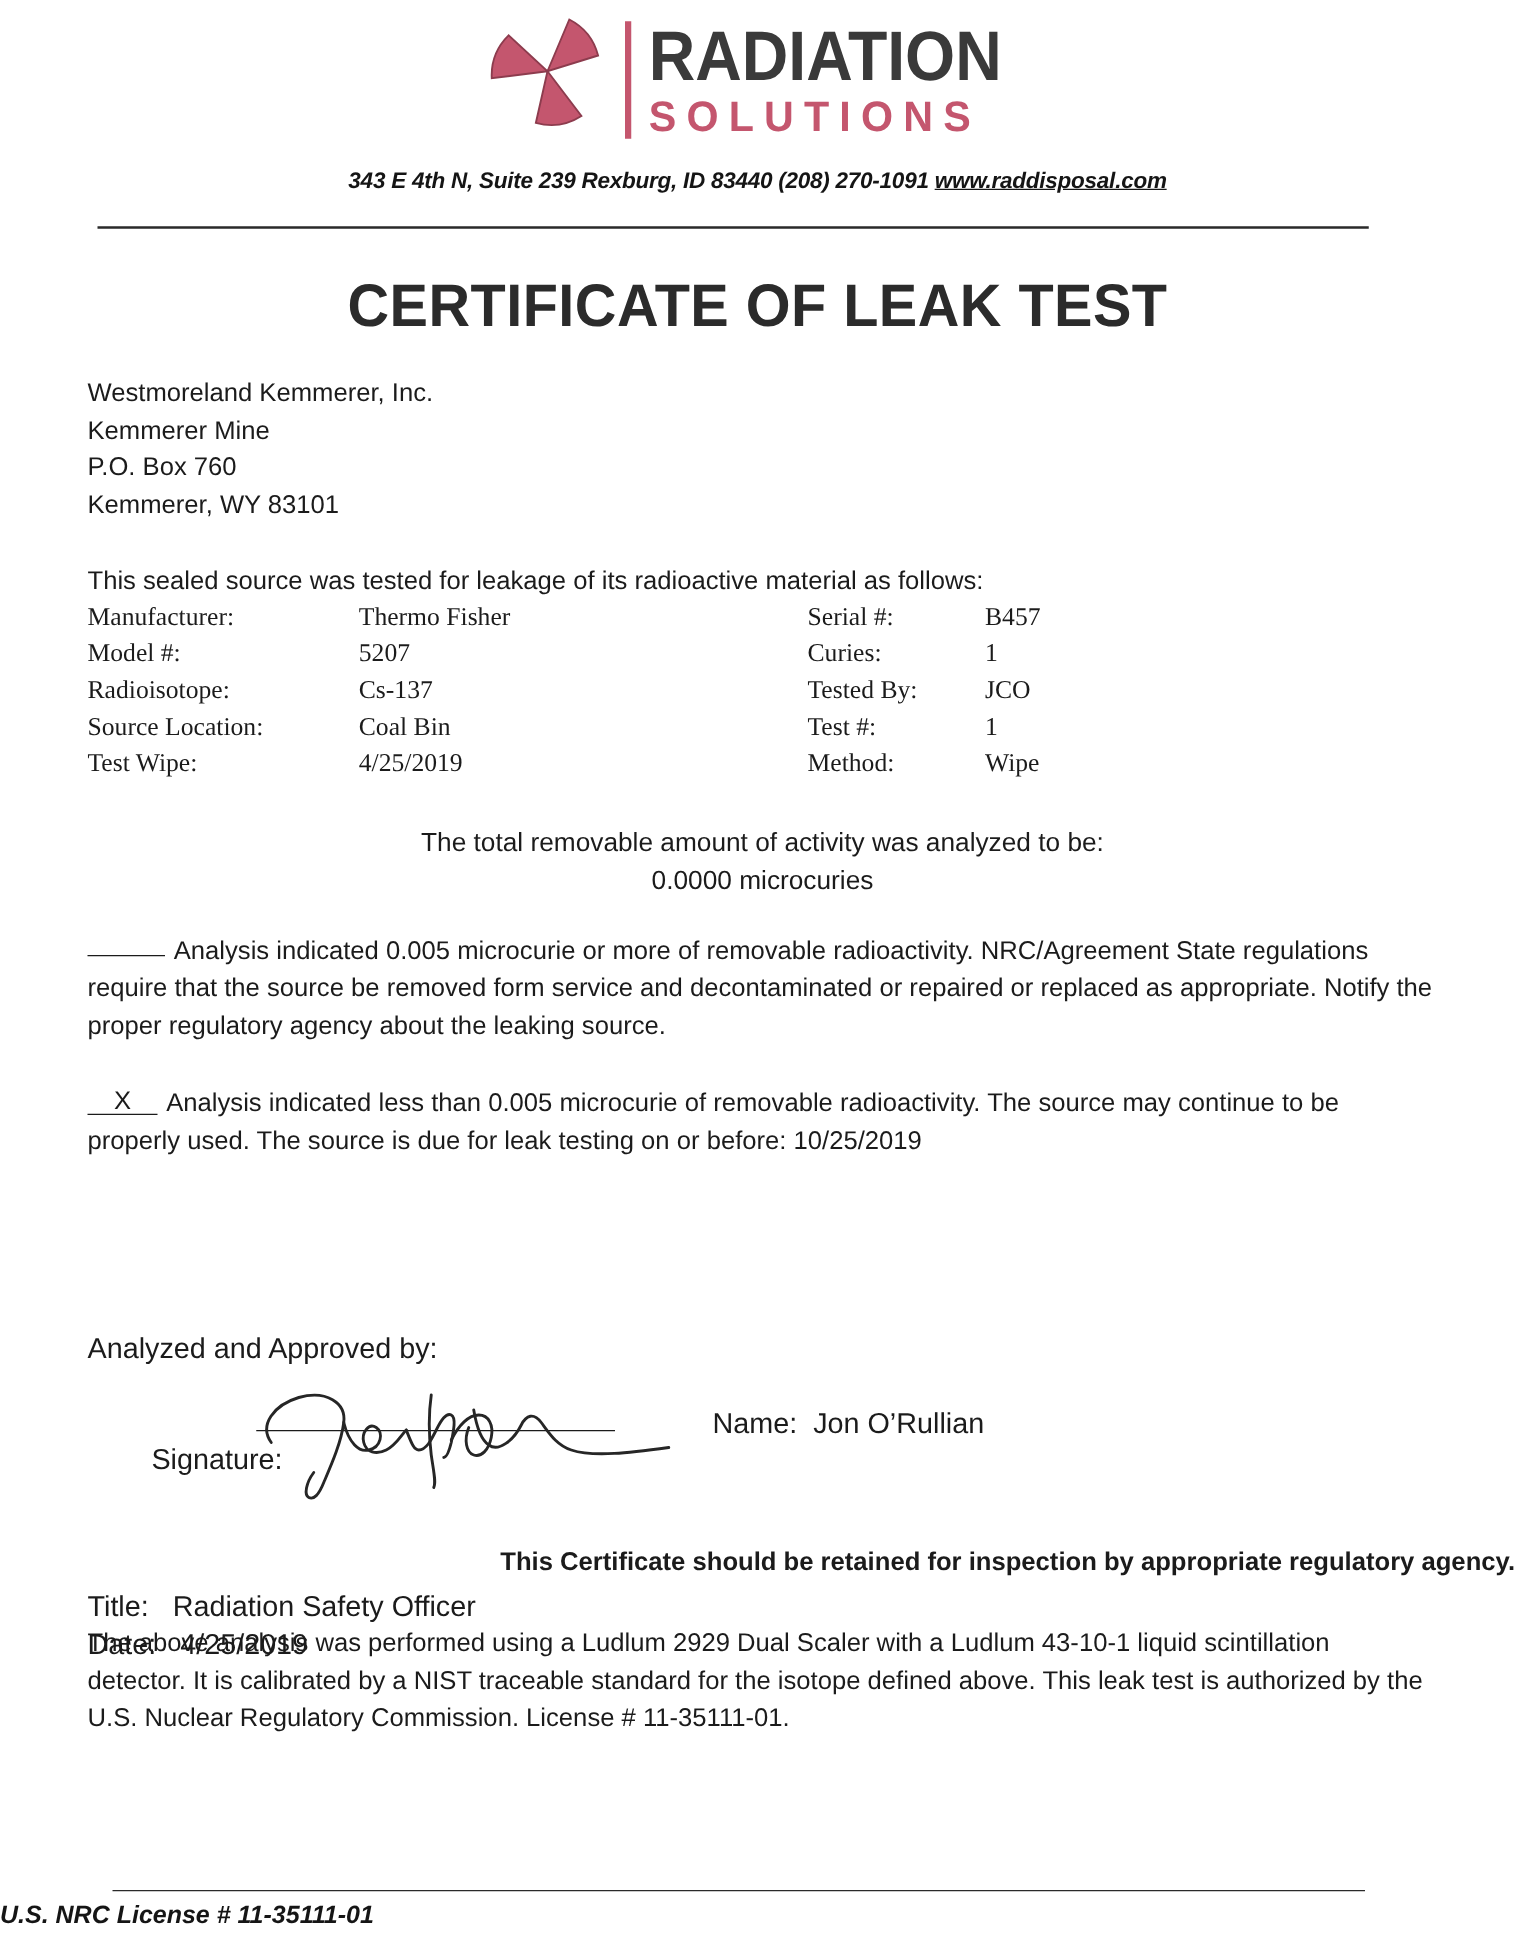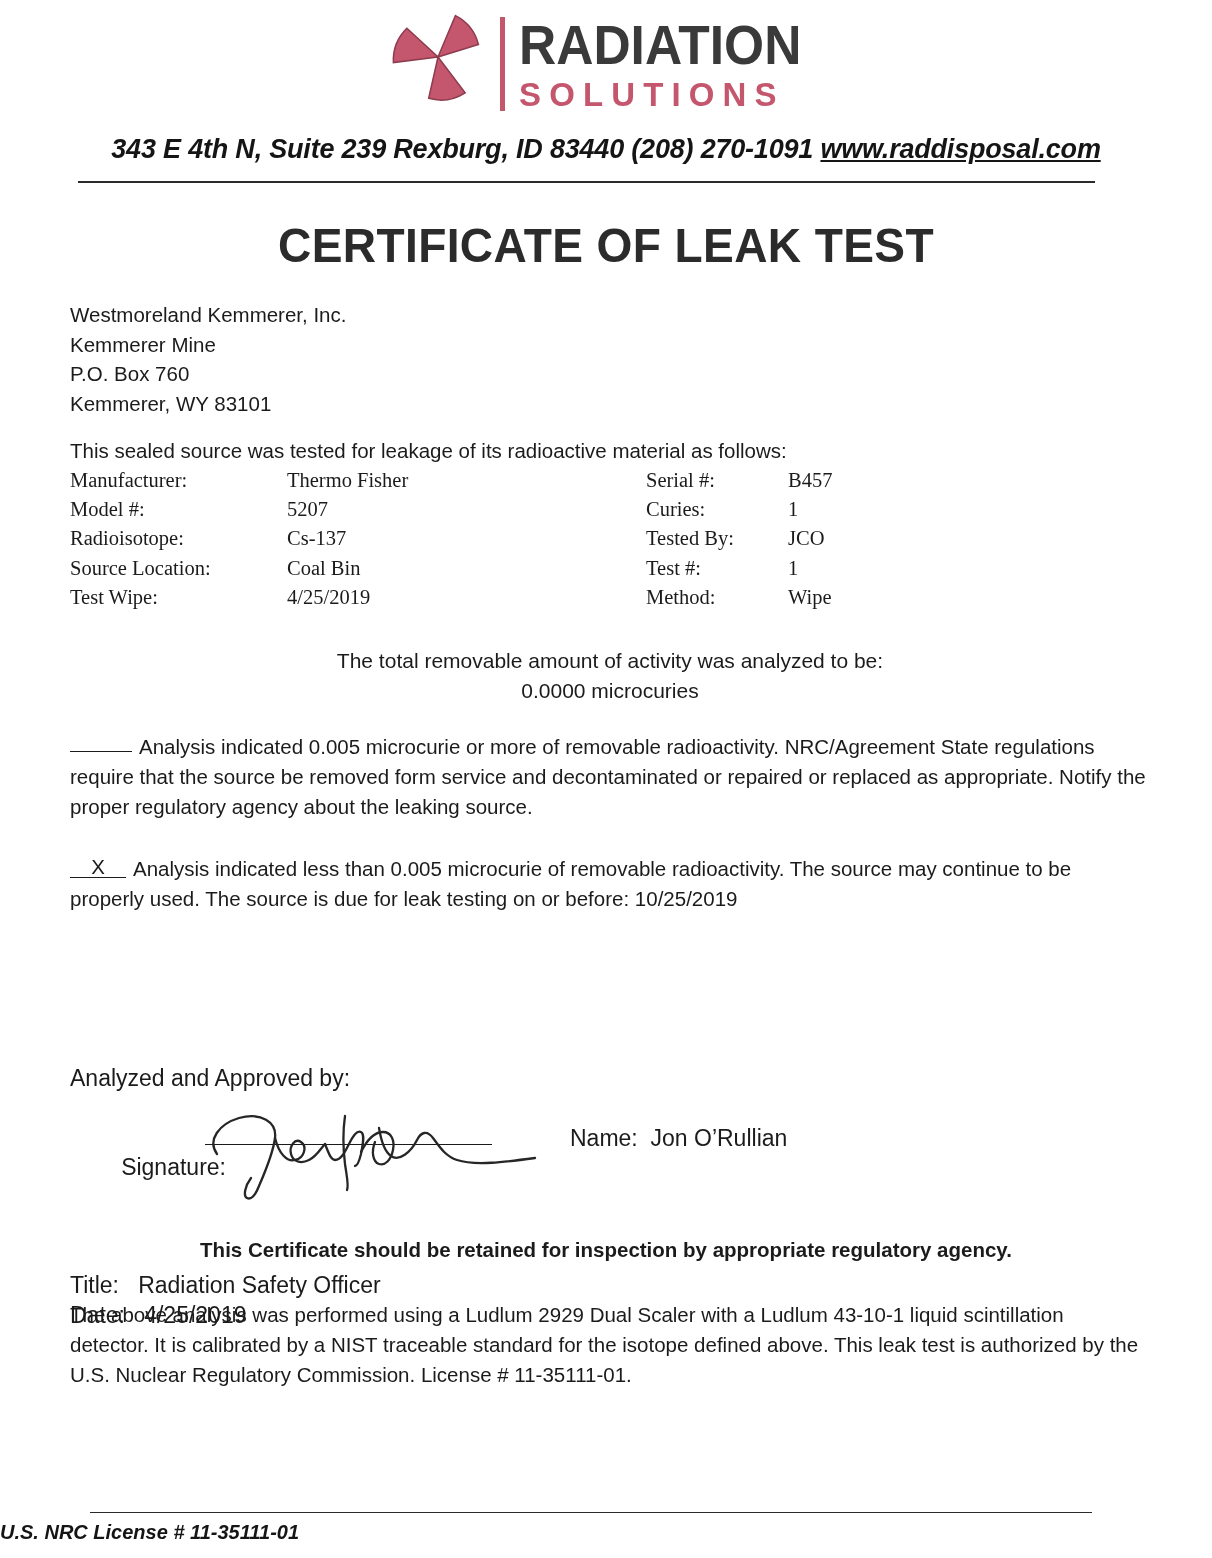--- a/index.html
+++ b/index.html
@@ -74,21 +74,21 @@
   }
 
   .address-line {
     position: absolute;
     top: 134px;
     left: 0;
     width: 1212px;
     text-align: center;
     font-style: italic;
     font-weight: 600;
-    font-size: 27px;
+    font-size: 18px;
     letter-spacing: -0.2px;
     color: #151515;
   }
   .address-line .url {
     text-decoration: underline;
   }
 
   .header-rule {
     position: absolute;
     left: 78px;
@@ -119,21 +119,21 @@
     left: 70px;
     top: 300px;
     width: 1080px;
     font-size: 20.5px;
     line-height: 29.5px;
     color: #1b1b1b;
   }
 
   .addressee div { white-space: pre; }
 
-  .intro { margin-top: 18px; }
+  .intro { margin-top: 32px; }
 
   .details {
     position: relative;
     height: 152px;
     font-family: Liberation Serif, serif;
   }
   .details-col {
     position: absolute;
     top: 0;
     display: grid;
@@ -213,21 +213,21 @@
     width: 400px;
     height: 120px;
     pointer-events: none;
   }
 
   .retain-stmt {
     position: absolute;
     left: 0;
     top: 1238px;
     width: 1212px;
-    text-align: center;
+    text-align: right;
     font-weight: bold;
     font-size: 20.5px;
   }
 
   .equip-para {
     position: absolute;
     left: 70px;
     top: 1300px;
     width: 1072px;
     font-size: 20.5px;

